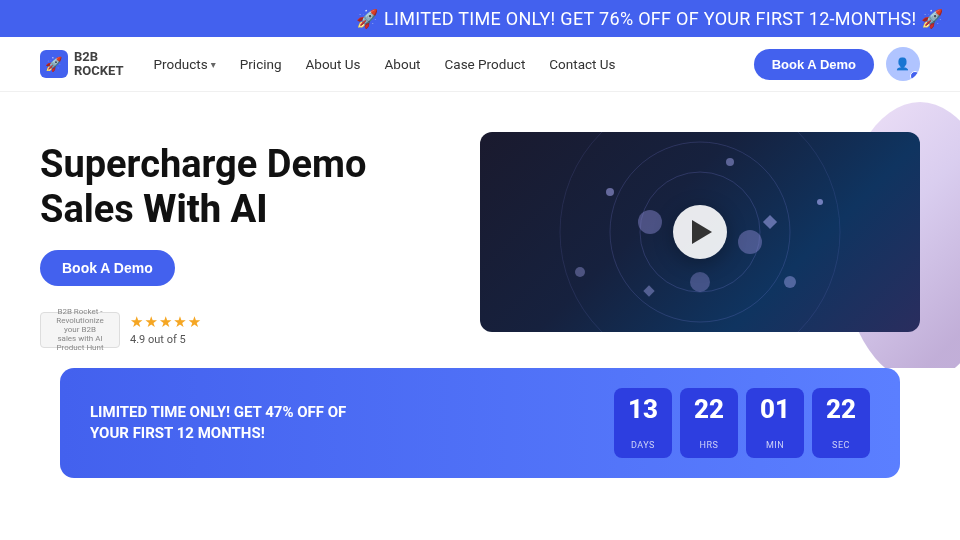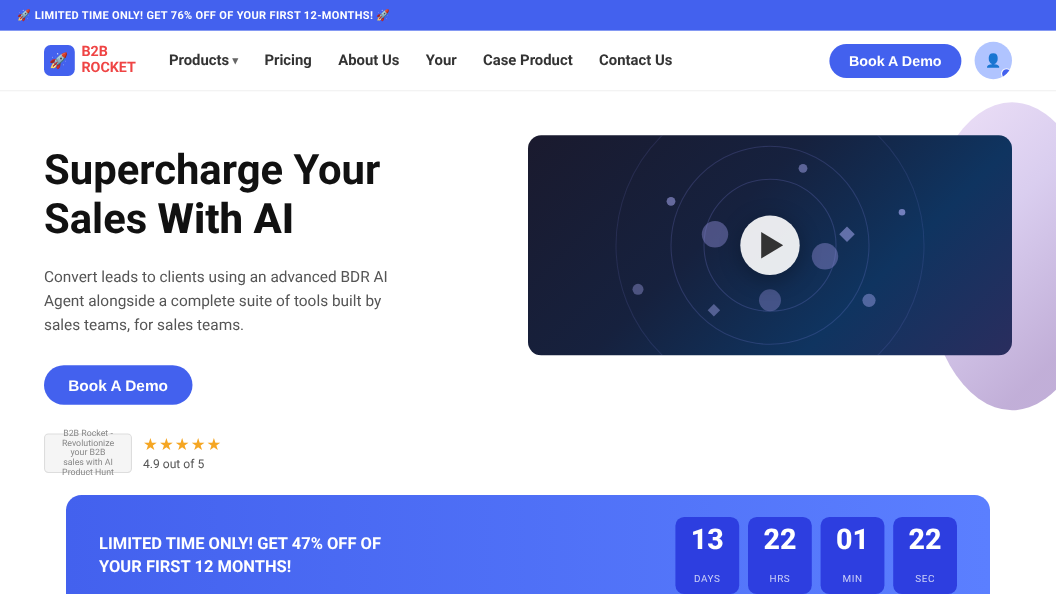--- a/index.html
+++ b/index.html
@@ -2,24 +2,24 @@
 <html><head>
   <meta charset="utf-8">
   <style>
     * { margin: 0; padding: 0; box-sizing: border-box; }
     body { font-family: -apple-system, BlinkMacSystemFont, 'Segoe UI', Roboto, sans-serif; width: 960px; overflow-x: hidden; background: #fff; }
 
     
     .top-banner {
       background: #4361ee;
       color: #fff;
-      text-align: left;
+      text-align: right;
       padding: 8px 16px;
-      font-size: 10px;
-      font-weight: 700;
+      font-size: 18px;
+      font-weight: 400;
       letter-spacing: 0.3px;
     }
 
     
     .navbar {
       display: flex;
       align-items: center;
       padding: 10px 40px;
       border-bottom: 1px solid #f0f0f0;
       background: #fff;
@@ -41,35 +41,34 @@
       justify-content: center;
       color: #fff;
       font-size: 14px;
     }
     .logo-text {
       font-size: 13px;
       font-weight: 700;
       color: #222;
       line-height: 1.1;
     }
-    .logo-text span { color: #ef4444; }
+    .logo-text span { color: #404040; }
     .nav-links {
       display: flex;
       align-items: center;
       gap: 24px;
       flex: 1;
     }
     .nav-link {
       font-size: 13.5px;
       color: #333;
       cursor: pointer;
       display: flex;
       align-items: center;
       gap: 3px;
-      font-weight: bold;
     }
     .nav-link .chevron { font-size: 10px; color: #666; }
     .nav-actions { display: flex; align-items: center; gap: 12px; }
     .btn-book-demo {
       background: #4361ee;
       color: #fff;
       border: none;
       border-radius: 20px;
       padding: 8px 18px;
       font-size: 13px;
@@ -286,21 +285,21 @@
       <span>Products</span>
       <span class="chevron">▾</span>
     </span>
     <span class="nav-link">
       <span>Pricing</span>
     </span>
     <span class="nav-link">
       <span>About Us</span>
     </span>
     <span class="nav-link">
-      <span>Your</span>
+      <span>About</span>
     </span>
     <span class="nav-link">
       <span>Case Product</span>
     </span>
     <span class="nav-link">
       <span>Contact Us</span>
     </span>
   </div>
 
   <div class="nav-actions">
@@ -312,24 +311,23 @@
       <div class="avatar-badge"></div>
     </div>
   </div>
 </nav>
 
 <div class="hero-wrapper">
   <div class="hero-arc"></div>
   <div class="hero">
     <div class="hero-left">
       <h1 class="hero-title">
-        <span>Supercharge Your</span><br>
+        <span>Supercharge Demo</span><br>
         <span>Sales </span><strong>With AI</strong>
       </h1>
-      <p class="hero-desc">Convert leads to clients using an advanced BDR AI Agent alongside a complete suite of tools built by sales teams, for sales teams.</p>
       <button class="btn-hero-demo">
         <span>Book A Demo</span>
       </button>
       <div class="social-proof">
         <div class="ph-badge">B2B Rocket - Revolutionize your B2B sales with AI Product Hunt</div>
         <div class="stars-area">
           <div class="stars">★★★★★</div>
           <div class="rating-text">4.9 out of 5</div>
         </div>
       </div>

